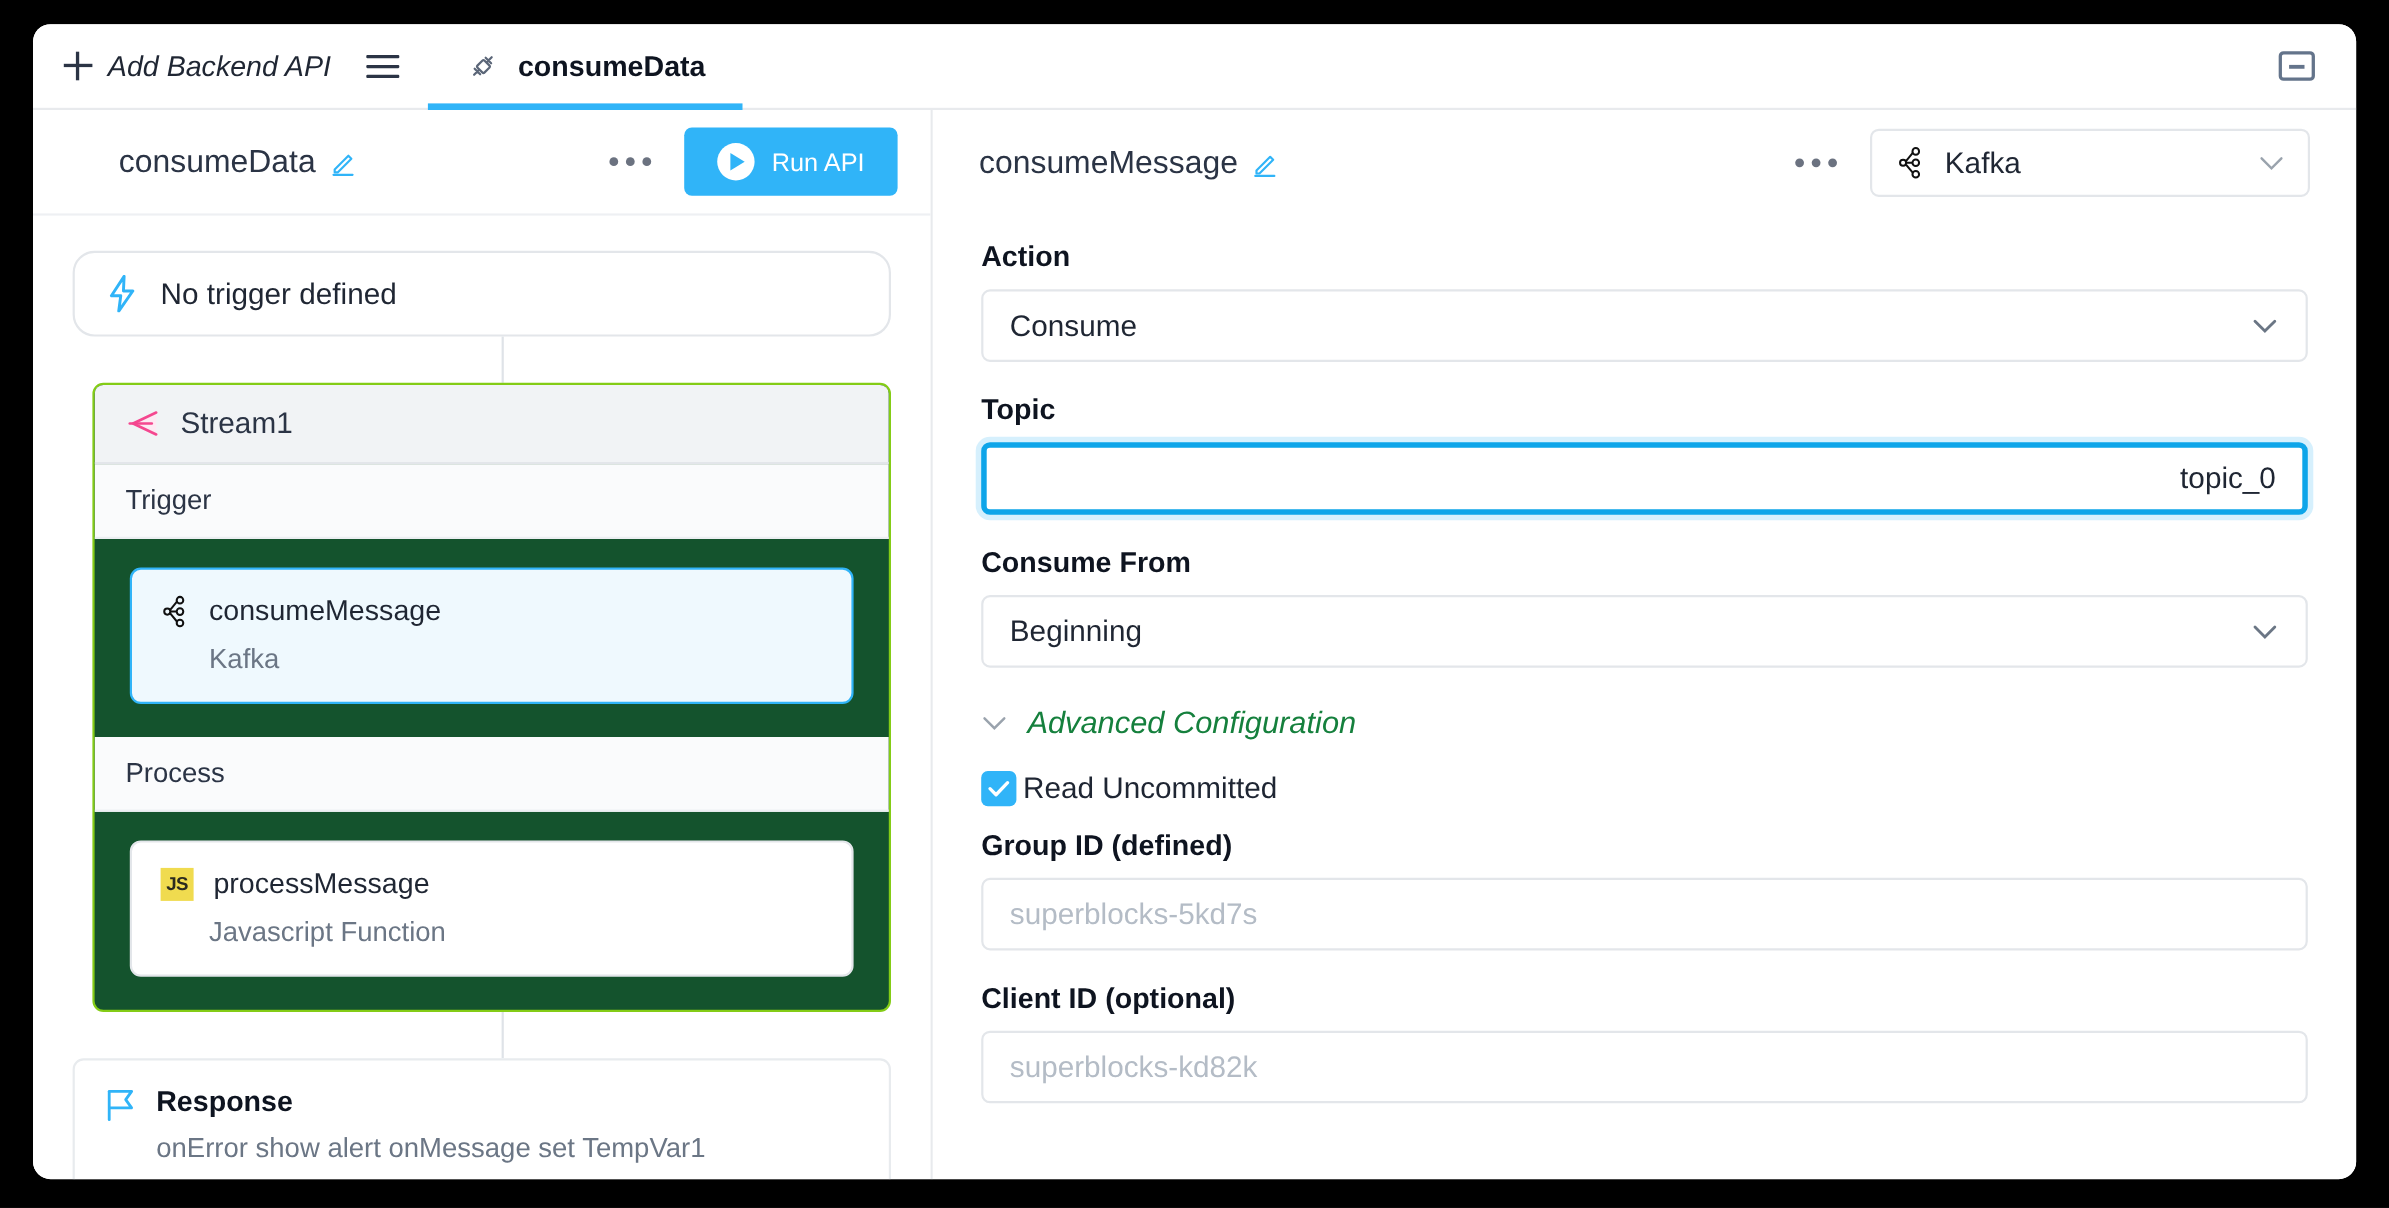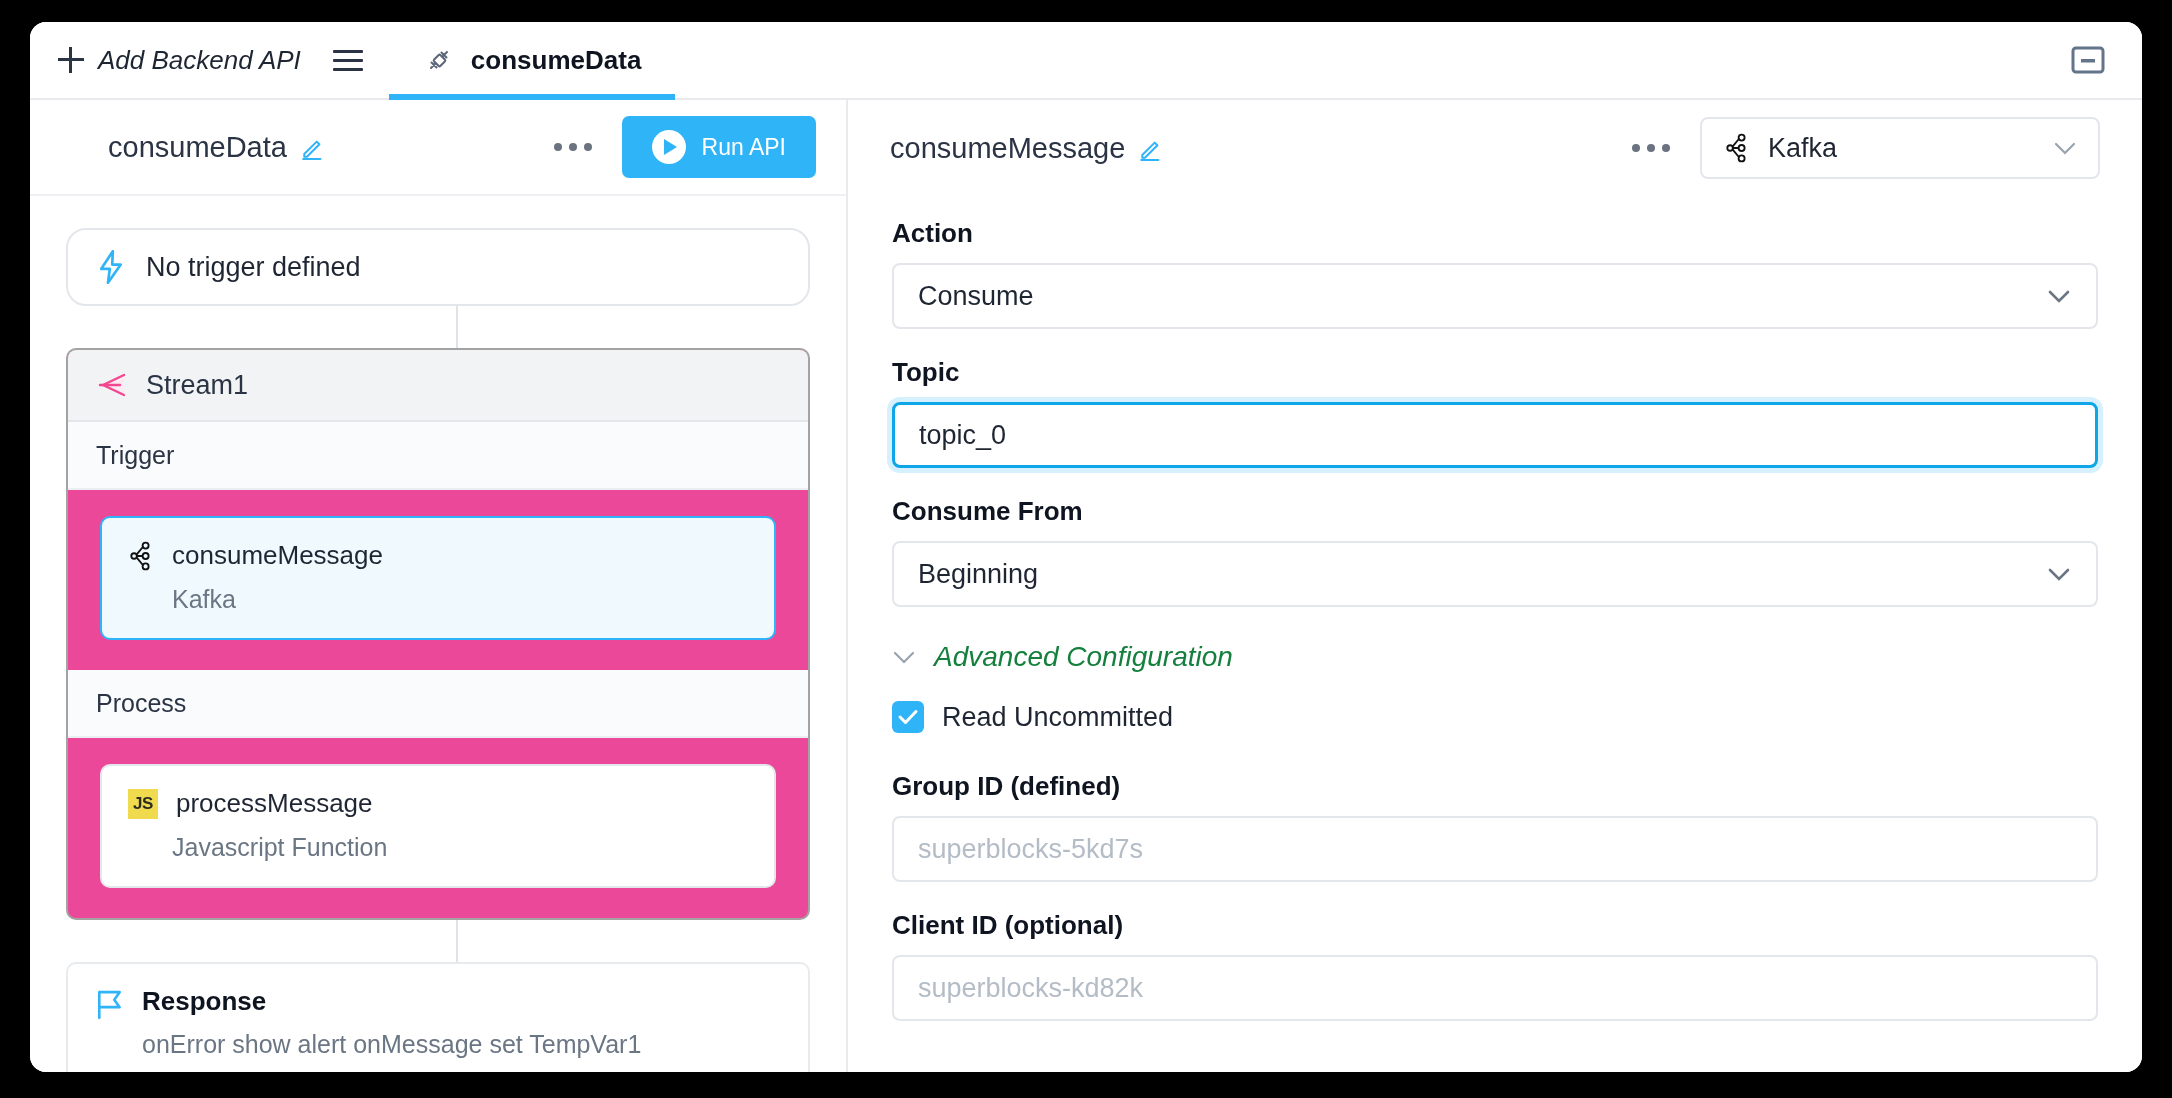--- a/index.html
+++ b/index.html
@@ -145,21 +145,21 @@
   }
   .bolt-icon { width: 30px; height: 34px; display:block; flex:0 0 30px; }
   .trigger-bar-label { font-size: 27px; color: #1f2633; }
 
   .connector {
     width: 2px; height: 42px; background: #dfe3e8;
     margin-left: 390px;
   }
 
   .stream-box {
-    border: 2px solid #a3a3a3; border-radius: 10px; overflow: hidden; background:#ec4899;
+    border: 2px solid #84cc16; border-radius: 10px; overflow: hidden; background:#14532d;margin-left:18px;
   }
   .stream-head {
     background: #f1f3f5;
     height: 72px;
     display: flex; align-items: center; gap: 20px;
     padding: 0 28px;
     border-bottom: 2px solid #e3e6ea;
   }
   .stream-icon { width: 30px; height: 28px; display:block; flex:0 0 30px; }
   .stream-title { font-size: 27px; color: #2b3445; font-weight: 400; }
@@ -245,31 +245,32 @@
   .text-input {
     height: 66px; width: 100%;
     border: 2px solid #e3e6ea; border-radius: 8px;
     padding: 0 24px;
     font-size: 27px; color: #1f2633;
     font-family: inherit; background: #fff;
     outline: none;
   }
   .text-input::placeholder { color: #b4bcc6; }
   .text-input.focused {
-    border: 3px solid #0ea5e9;
+    border: 5px solid #0ea5e9;
     box-shadow: 0 0 0 5px #d6f0fd;
+    text-align: right;
   }
 
   .adv-config {
     display: flex; align-items: center; gap: 18px;
     margin: 34px 0 28px 0; cursor: pointer;
   }
   .adv-config-label { font-size: 28px; color: #15803d; font-style: italic; }
 
-  .check-row { display: flex; align-items: center; gap: 18px; margin: 0 0 38px 0; cursor: pointer; }
+  .check-row { display: flex; align-items: flex-start; gap: 6px; margin: 0 0 20px 0; cursor: pointer; }
   .checkbox {
     width: 32px; height: 32px; border-radius: 6px; background: #30b4f8;
     display: flex; align-items: center; justify-content: center; flex: 0 0 32px;
   }
   .check-label { font-size: 27px; color: #1f2633; }
 </style>
 </head>
 <body>
 
 <div class="app-window">

